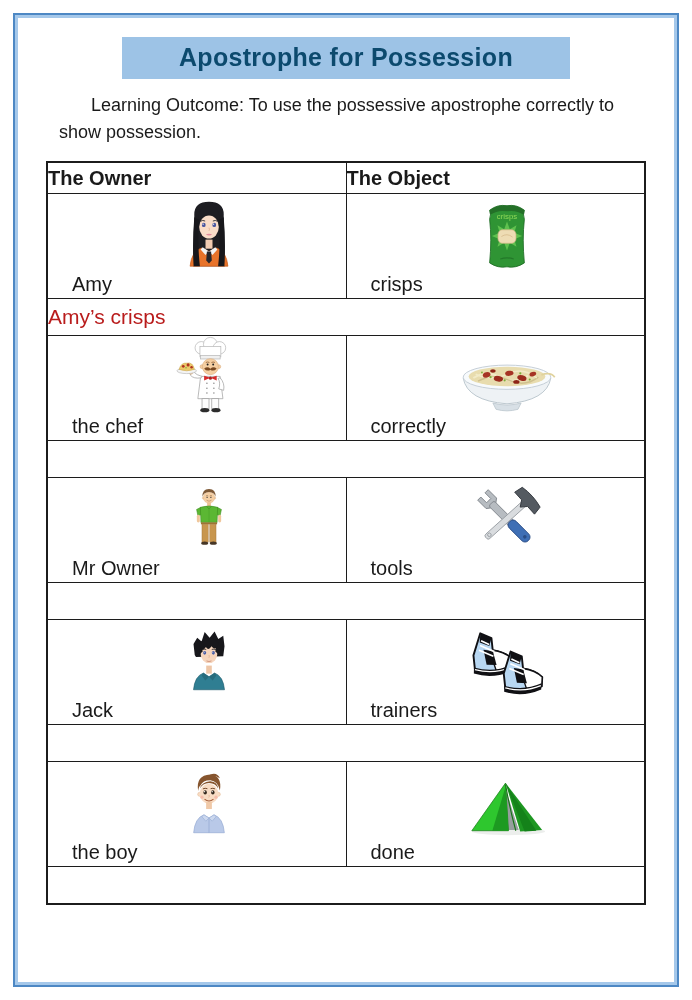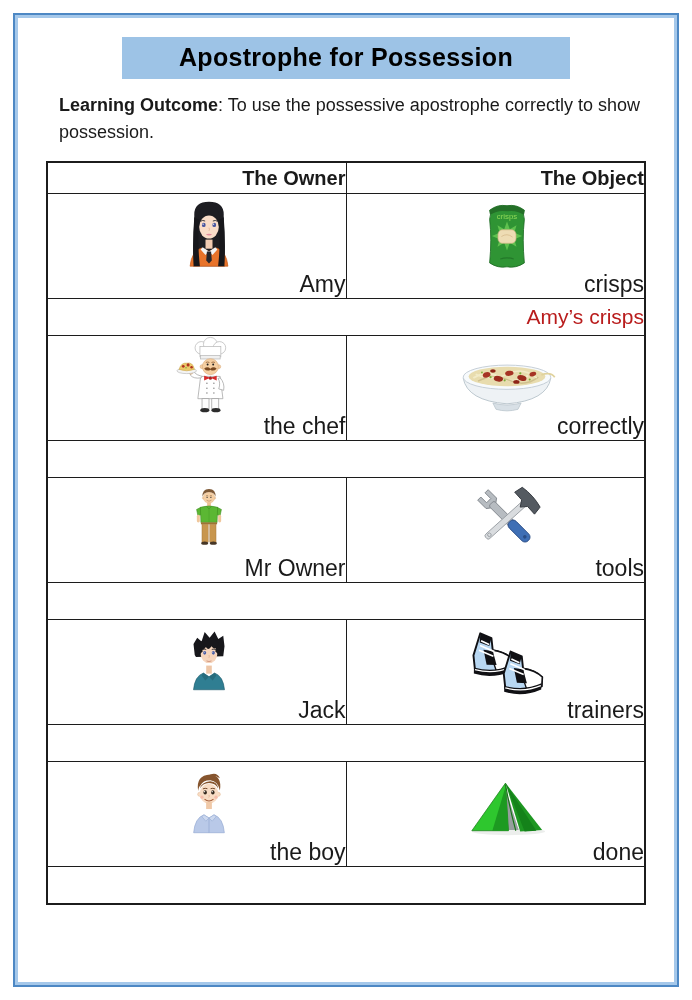--- a/index.html
+++ b/index.html
@@ -1,29 +1,29 @@
 <!DOCTYPE html>
 <html><head>
 <meta charset="utf-8">
 <style>
   html,body{margin:0;padding:0;background:#ffffff;}
   .page{position:relative;width:692px;height:1000px;background:#fff;
         font-family:"Liberation Sans","DejaVu Sans",sans-serif;color:#1a1a1a;overflow:hidden;}
   .frame{position:absolute;left:13px;top:13px;right:13px;bottom:13px;border:2px solid #4d88c4;}
   .frame-inner{position:absolute;inset:0;border:3px solid #a5c8ea;}
   .banner{width:448px;margin:19px auto 0;background:#9dc3e6;text-align:center;padding:6px 0 7px;}
-  .banner h1{margin:0;font-size:25px;font-weight:bold;letter-spacing:.3px;color:#000000;}
+  .banner h1{margin:0;font-size:25px;font-weight:bold;letter-spacing:.3px;color:#0c4a6e;}
   .intro{margin:13px 18px 0 41px;width:596px;font-size:18px;line-height:1.5;}
-  .intro b{font-weight:bold;}
+  .intro b{font-weight:normal;margin-left:32px;}
   table.ptable{border-collapse:collapse;margin:15px auto 0;width:600px;table-layout:fixed;border:2px solid #1c1c1c;}
-  .ptable th,.ptable td{border:1.5px solid #1c1c1c;padding:0;text-align:right;background:#fff;}
+  .ptable th,.ptable td{border:1.5px solid #1c1c1c;padding:0;text-align:left;background:#fff;}
   .ptable th{font-size:20px;font-weight:bold;height:30px;}
   td.pcell{height:104px;vertical-align:bottom;padding-left:24px;}
   .pic{height:77px;display:flex;align-items:flex-end;justify-content:center;}
-  .lbl{font-size:23px;line-height:25px;padding-bottom:1px;}
+  .lbl{font-size:20px;line-height:25px;padding-bottom:1px;}
   tr.ans td{height:36px;font-size:21px;}
   .ansText{color:#b91c1c;}
 </style>
 </head>
 <body>
 
 <div class="page">
  <div class="frame">
   <div class="frame-inner">
 

